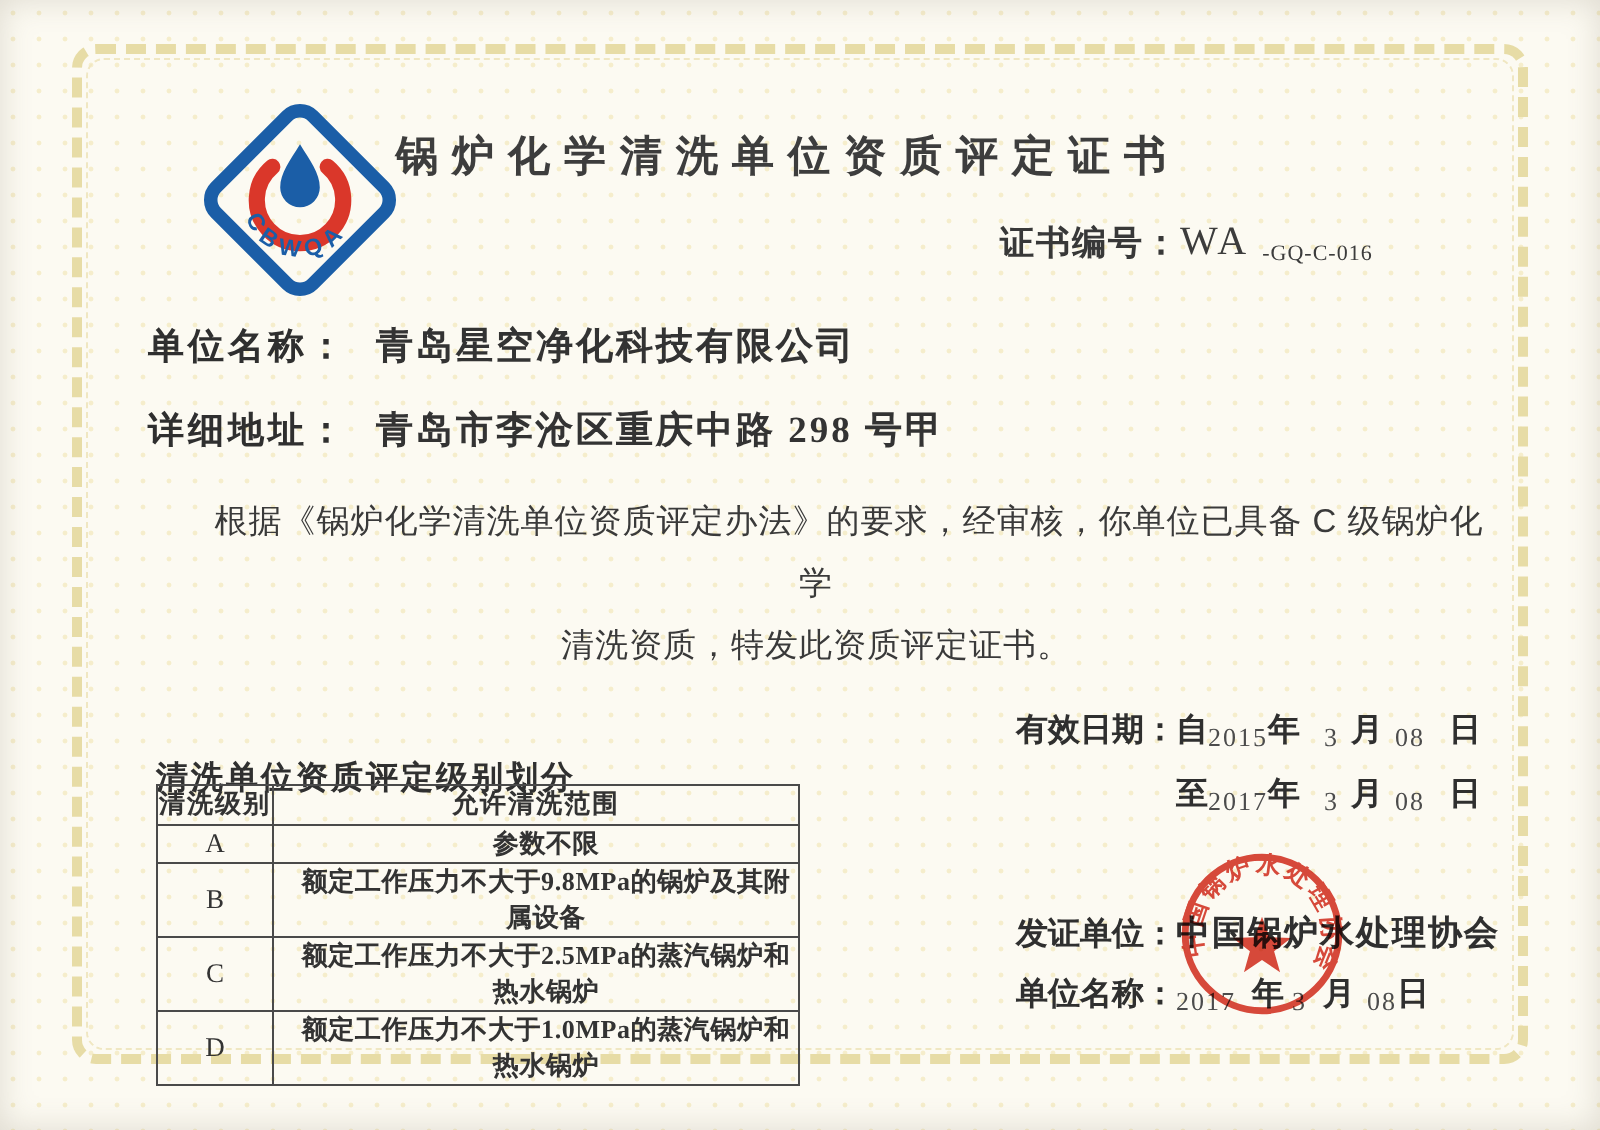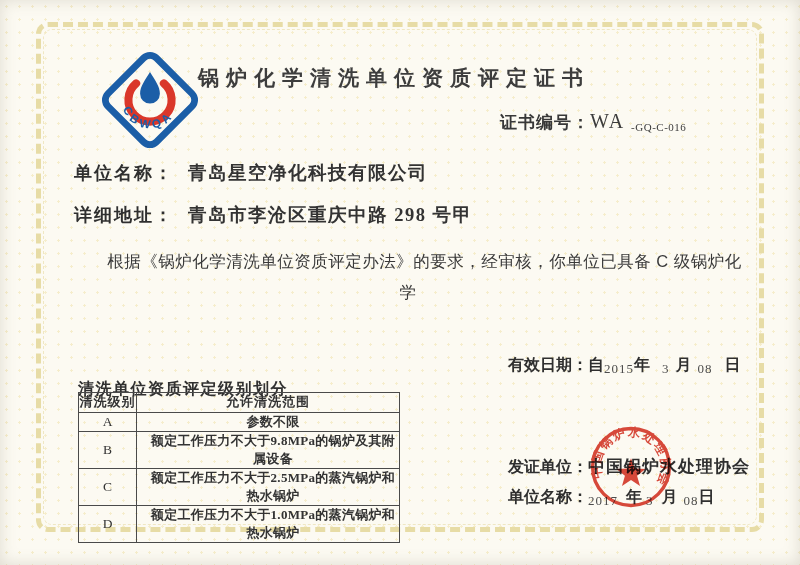--- a/index.html
+++ b/index.html
@@ -111,20 +111,21 @@
 
   <div class="field field-name">
     <span class="flabel">单位名称：</span><span class="fvalue">青岛星空净化科技有限公司</span>
   </div>
   <div class="field field-addr">
     <span class="flabel">详细地址：</span><span class="fvalue">青岛市李沧区重庆中路 298 号甲</span>
   </div>
 
   <div class="body-par">
     <div class="indent">根据《锅炉化学清洗单位资质评定办法》的要求，经审核，你单位已具备 C 级锅炉化学</div>
+    <div>清洗资质，特发此资质评定证书。</div>
   </div>
 
   <div class="tbl-title">清洗单位资质评定级别划分</div>
   <table class="levels">
     <colgroup>
         <col class="c1">
         <col>
       </colgroup>
     <tbody>
         <tr>
@@ -146,20 +147,23 @@
     <tr>
       <td class="lv">D</td>
       <td class="scope">额定工作压力不大于1.0MPa的蒸汽锅炉和热水锅炉</td>
     </tr>
   </tbody>
     </table>
 
   <div class="rline valid1">
     <span>有效日期：</span><span class="u">自</span><span class="num">2015</span><span class="u">年</span><span class="num g12">3</span><span class="u g6">月</span><span class="num g6">08</span><span class="u g12">日</span>
   </div>
+  <div class="rline valid2">
+    <span class="spacer"></span><span class="u">至</span><span class="num">2017</span><span class="u">年</span><span class="num g12">3</span><span class="u g6">月</span><span class="num g6">08</span><span class="u g12">日</span>
+  </div>
 
   <div class="rline issuer">
     <span>发证单位：</span><span class="org">中国锅炉水处理协会</span>
   </div>
 
   <div class="rline issue-date">
     <span>单位名称：</span><span class="num">2017</span><span class="u g8">年</span><span class="num g4">3</span><span class="u g8">月</span><span class="num g6">08</span><span class="u">日</span>
   </div>
 
   <svg class="seal" viewBox="-50 -50 100 100">

